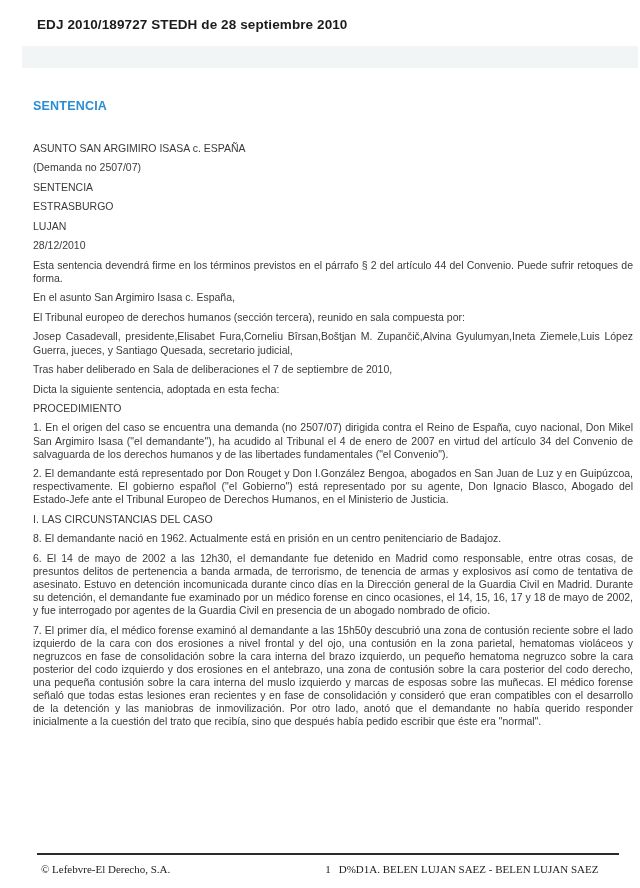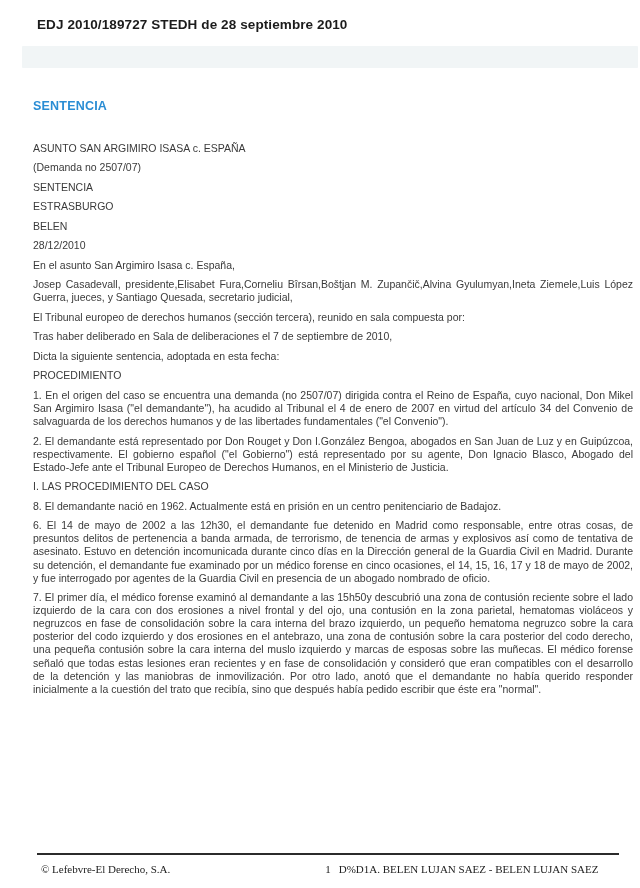--- a/index.html
+++ b/index.html
@@ -66,31 +66,32 @@
 
 <div class="header-band"></div>
 
 <div class="doc-heading">SENTENCIA</div>
 
 <div class="doc-body">
   <p>ASUNTO SAN ARGIMIRO ISASA c. ESPAÑA</p>
   <p>(Demanda no 2507/07)</p>
   <p>SENTENCIA</p>
   <p>ESTRASBURGO</p>
-  <p>BELEN</p>
+  <p>LUJAN</p>
   <p>28/12/2010</p>
+  <p>Esta sentencia devendrá firme en los términos previstos en el párrafo § 2 del artículo 44 del Convenio. Puede sufrir retoques de forma.</p>
   <p>En el asunto San Argimiro Isasa c. España,</p>
+  <p>El Tribunal europeo de derechos humanos (sección tercera), reunido en sala compuesta por:</p>
   <p>Josep Casadevall, presidente,Elisabet Fura,Corneliu Bîrsan,Boštjan M. Zupančič,Alvina Gyulumyan,Ineta Ziemele,Luis López Guerra, jueces, y Santiago Quesada, secretario judicial,</p>
-  <p>El Tribunal europeo de derechos humanos (sección tercera), reunido en sala compuesta por:</p>
   <p>Tras haber deliberado en Sala de deliberaciones el 7 de septiembre de 2010,</p>
   <p>Dicta la siguiente sentencia, adoptada en esta fecha:</p>
   <p>PROCEDIMIENTO</p>
   <p>1. En el origen del caso se encuentra una demanda (no 2507/07) dirigida contra el Reino de España, cuyo nacional, Don Mikel San Argimiro Isasa ("el demandante"), ha acudido al Tribunal el 4 de enero de 2007 en virtud del artículo 34 del Convenio de salvaguarda de los derechos humanos y de las libertades fundamentales ("el Convenio").</p>
   <p>2. El demandante está representado por Don Rouget y Don I.González Bengoa, abogados en San Juan de Luz y en Guipúzcoa, respectivamente. El gobierno español ("el Gobierno") está representado por su agente, Don Ignacio Blasco, Abogado del Estado-Jefe ante el Tribunal Europeo de Derechos Humanos, en el Ministerio de Justicia.</p>
-  <p>I. LAS PROCEDIMIENTO DEL CASO</p>
+  <p>I. LAS CIRCUNSTANCIAS DEL CASO</p>
   <p>8. El demandante nació en 1962. Actualmente está en prisión en un centro penitenciario de Badajoz.</p>
   <p>6. El 14 de mayo de 2002 a las 12h30, el demandante fue detenido en Madrid como responsable, entre otras cosas, de presuntos delitos de pertenencia a banda armada, de terrorismo, de tenencia de armas y explosivos así como de tentativa de asesinato. Estuvo en detención incomunicada durante cinco días en la Dirección general de la Guardia Civil en Madrid. Durante su detención, el demandante fue examinado por un médico forense en cinco ocasiones, el 14, 15, 16, 17 y 18 de mayo de 2002, y fue interrogado por agentes de la Guardia Civil en presencia de un abogado nombrado de oficio.</p>
   <p>7. El primer día, el médico forense examinó al demandante a las 15h50y descubrió una zona de contusión reciente sobre el lado izquierdo de la cara con dos erosiones a nivel frontal y del ojo, una contusión en la zona parietal, hematomas violáceos y negruzcos en fase de consolidación sobre la cara interna del brazo izquierdo, un pequeño hematoma negruzco sobre la cara posterior del codo izquierdo y dos erosiones en el antebrazo, una zona de contusión sobre la cara posterior del codo derecho, una pequeña contusión sobre la cara interna del muslo izquierdo y marcas de esposas sobre las muñecas. El médico forense señaló que todas estas lesiones eran recientes y en fase de consolidación y consideró que eran compatibles con el desarrollo de la detención y las maniobras de inmovilización. Por otro lado, anotó que el demandante no había querido responder inicialmente a la cuestión del trato que recibía, sino que después había pedido escribir que éste era "normal".</p>
 </div>
 
 <div class="page-footer">
   <span class="foot-left">© Lefebvre-El Derecho, S.A.</span>
   <span class="foot-center">1</span>
   <span class="foot-right">D%D1A. BELEN LUJAN SAEZ - BELEN LUJAN SAEZ</span>
 </div>

